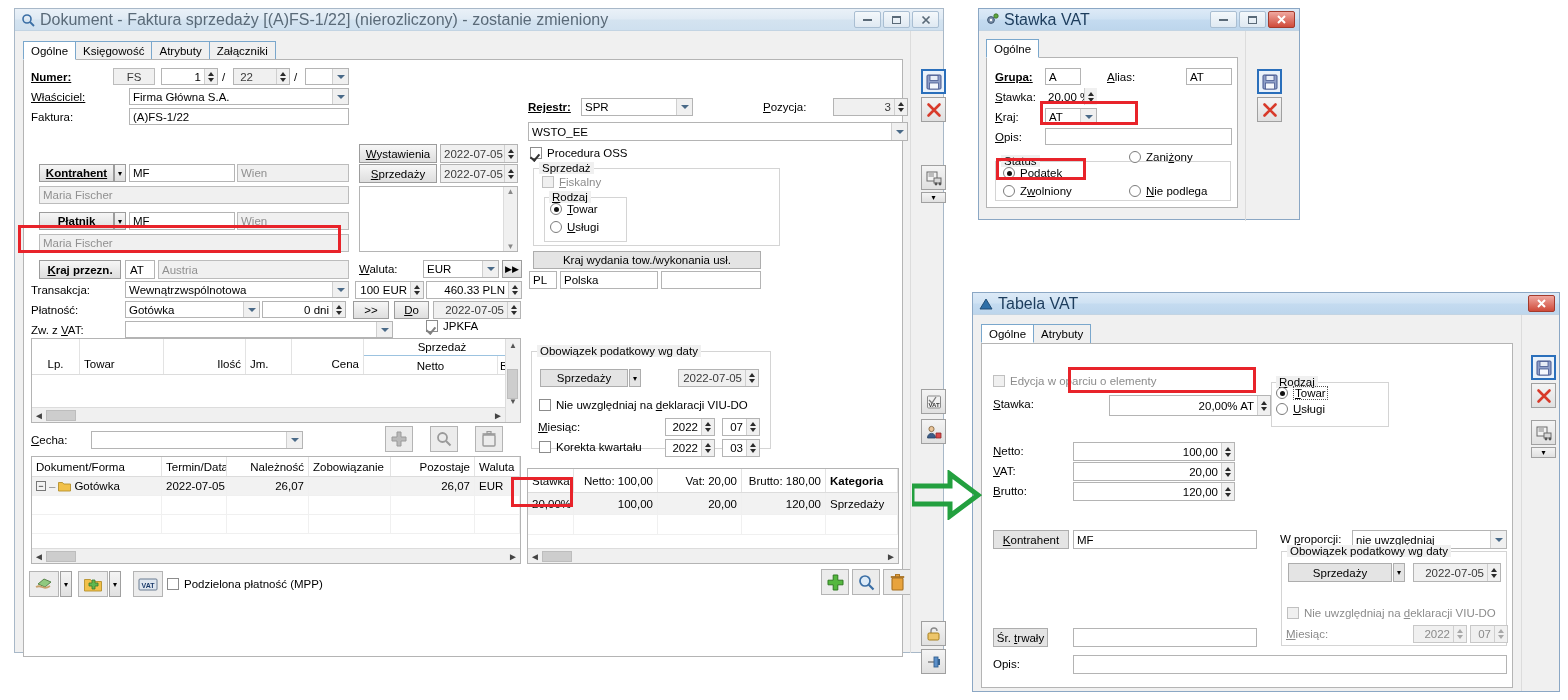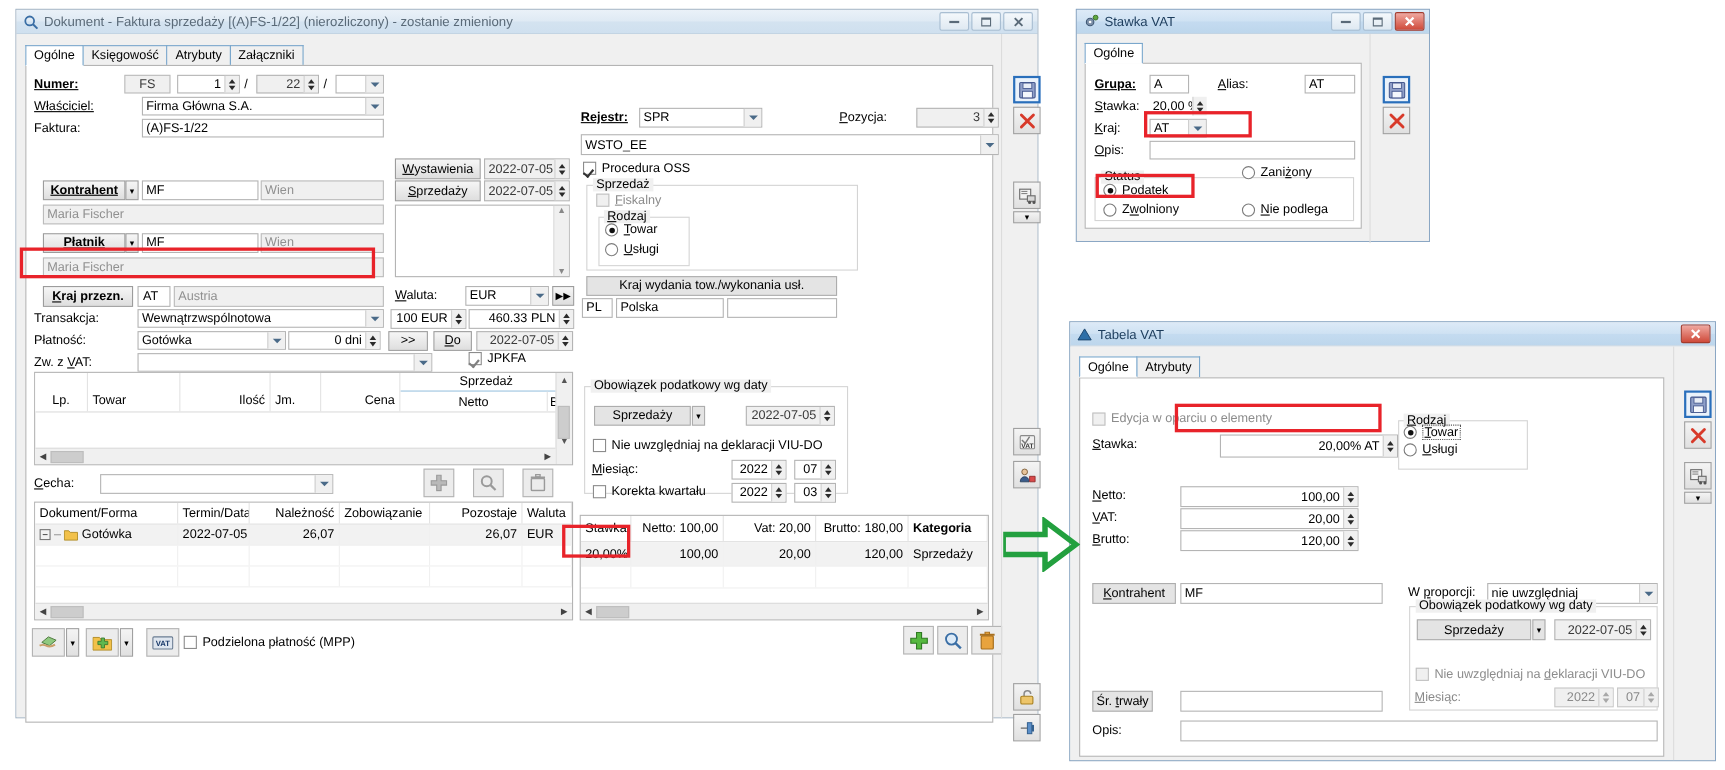--- a/index.html
+++ b/index.html
@@ -20,21 +20,21 @@
   .titlebar {
     height: 22px; display: flex; align-items: center;
     padding: 0 2px 0 6px;
     background: linear-gradient(to bottom,#eaf1f8 0%,#dfeaf4 48%,#d4e3f0 52%,#cfe0ef 100%);
     border-bottom: 1px solid #c3d4e3;
   }
   .titlebar.active {
     background: linear-gradient(to bottom,#ddeaf7 0%,#cfe2f3 48%,#c4dbf0 52%,#bdd6ec 100%);
   }
   .tb-icon { width: 14px; height: 14px; margin-right: 5px; flex: none; position: relative; }
-  .tb-title { font-size: 12px; color: #5a6a78; white-space: nowrap; }
+  .tb-title { font-size: 16px; color: #5a6a78; white-space: nowrap; }
   .tb-title.dark { color: #1c3c5c; }
   .tb-btns { margin-left: auto; display: flex; gap: 2px; padding-right: 2px; }
   .tb-btn {
     width: 27px; height: 17px; border: 1px solid #a9bed2; border-radius: 2px;
     background: linear-gradient(to bottom,#f4f8fb,#dfe9f2);
     display: flex; align-items: center; justify-content: center;
     font-size: 9px; color: #5a6a78;
   }
   .tb-btn.close {
     background: linear-gradient(to bottom,#f0a8a0,#cf4a3a);
@@ -226,21 +226,21 @@
       <div class="lbl b u" style="left:16px; top:40px;">Numer:</div>
       <div class="fld ro c" style="left:98px; top:37px; width:42px; height:17px;">FS</div>
       <div class="spin" style="left:146px; top:37px; width:57px; height:17px;">
         <span class="sv">1</span>
         <span class="sb">
             <span class="au"></span>
             <span class="ad"></span>
           </span>
       </div>
       <div class="lbl" style="left:207px; top:40px;">/</div>
-      <div class="spin ro" style="left:218px; top:37px; width:57px; height:17px;">
+      <div class="spin ro" style="left:218px; top:37px; width:57px; height:17px;gap:20px;">
         <span class="sv">22</span>
         <span class="sb">
             <span class="au"></span>
             <span class="ad"></span>
           </span>
       </div>
       <div class="lbl" style="left:279px; top:40px;">/</div>
       <div class="combo" style="left:290px; top:37px; width:44px; height:17px;">
         <span class="cv"></span>
         <span class="carr">

